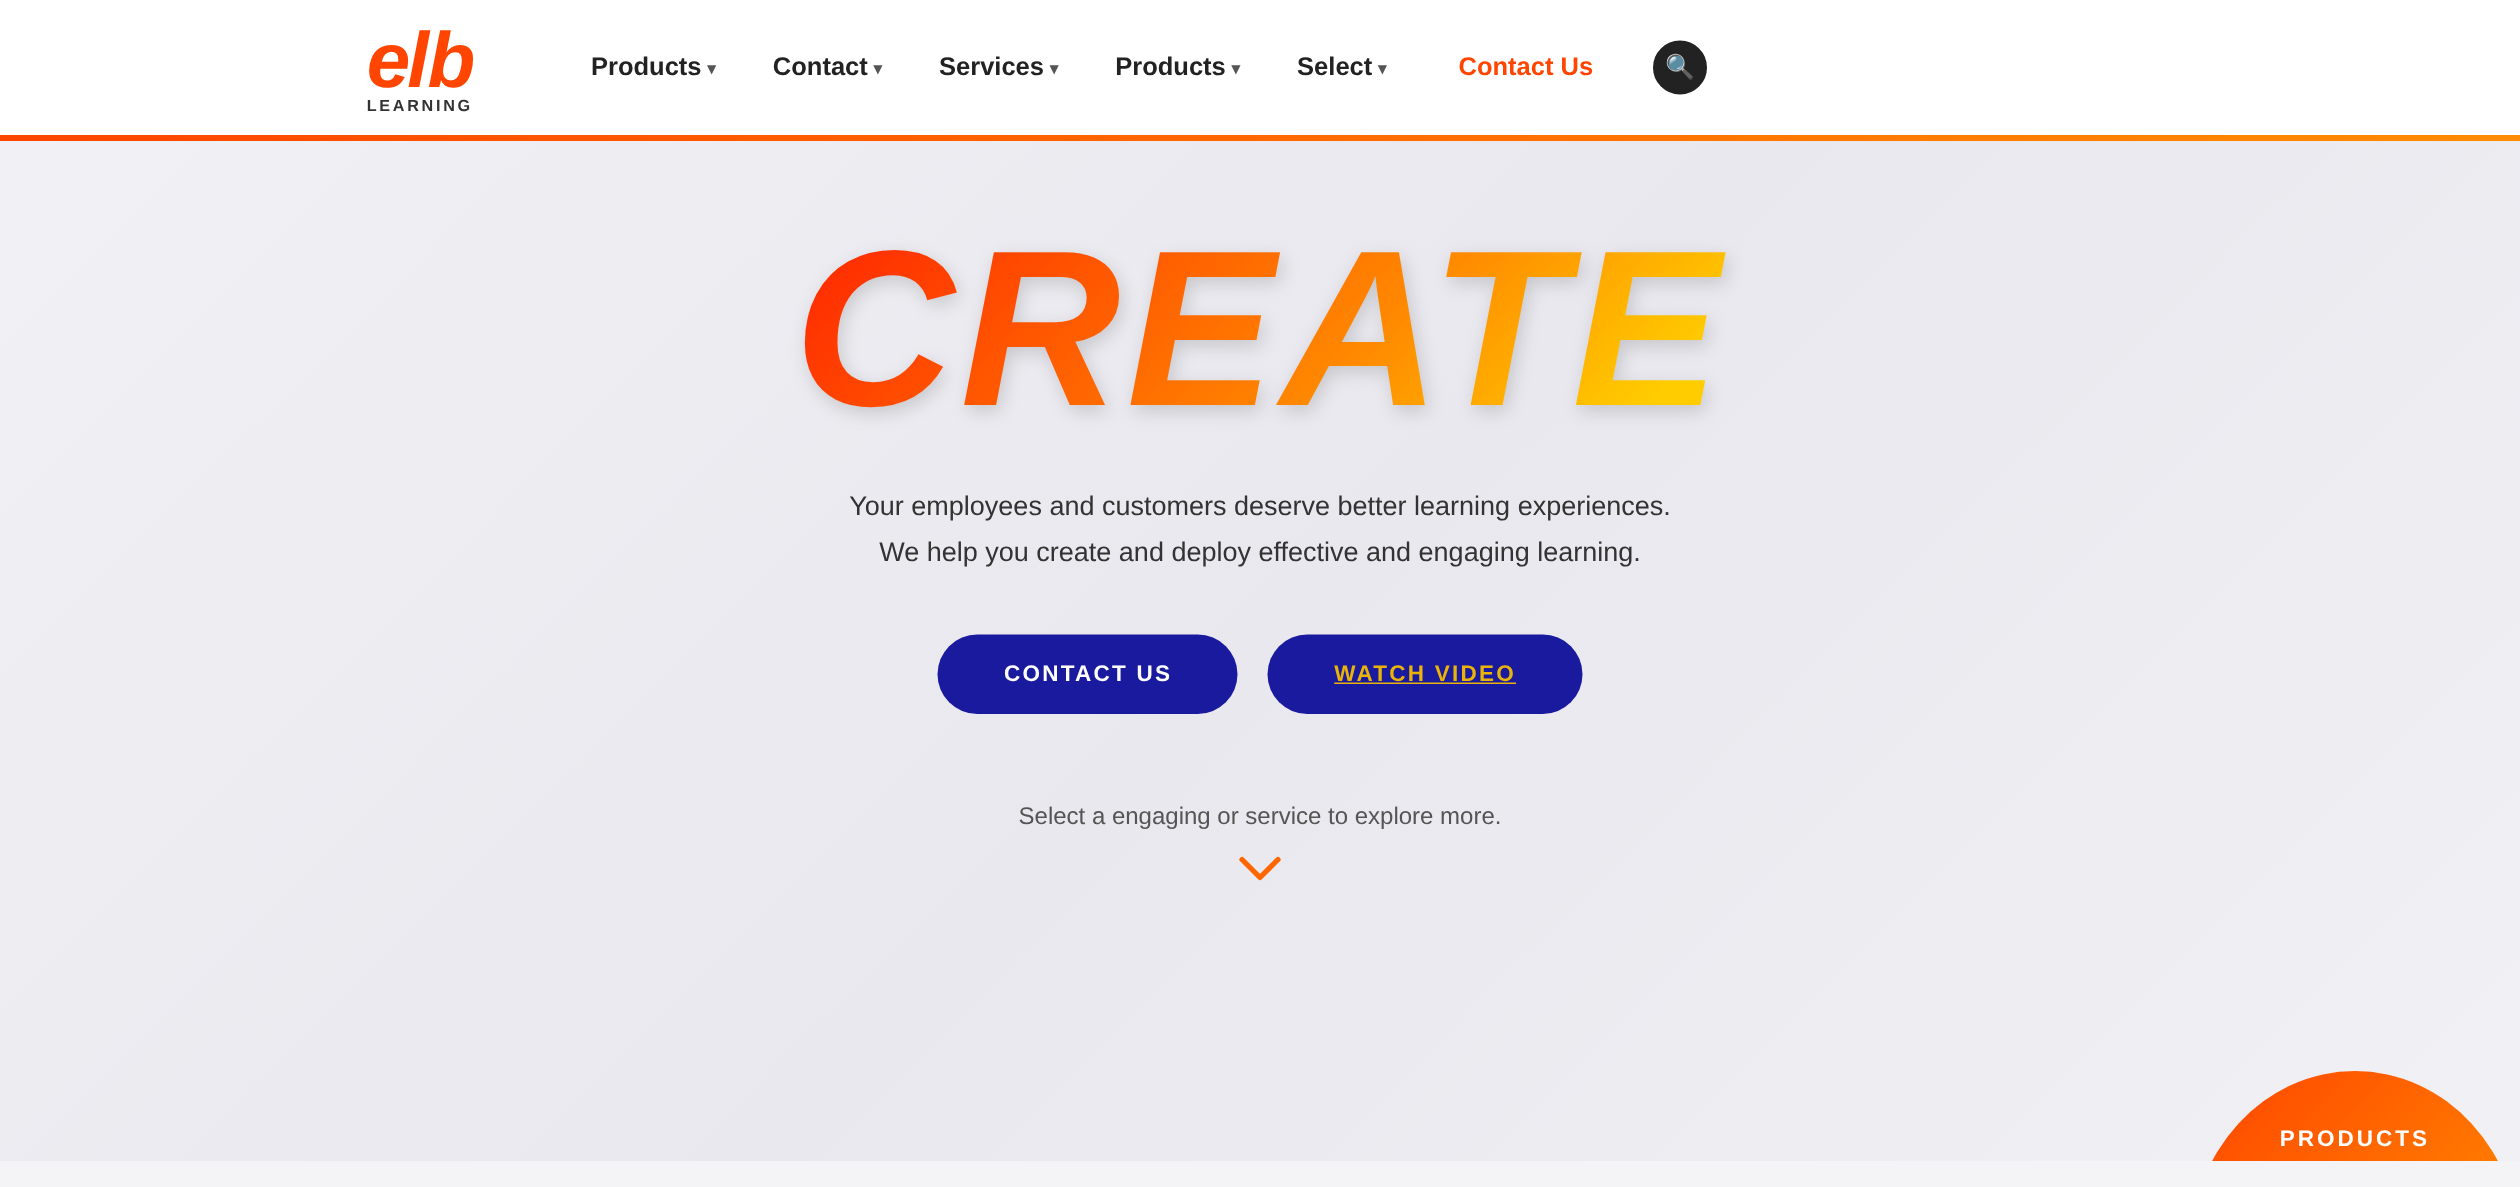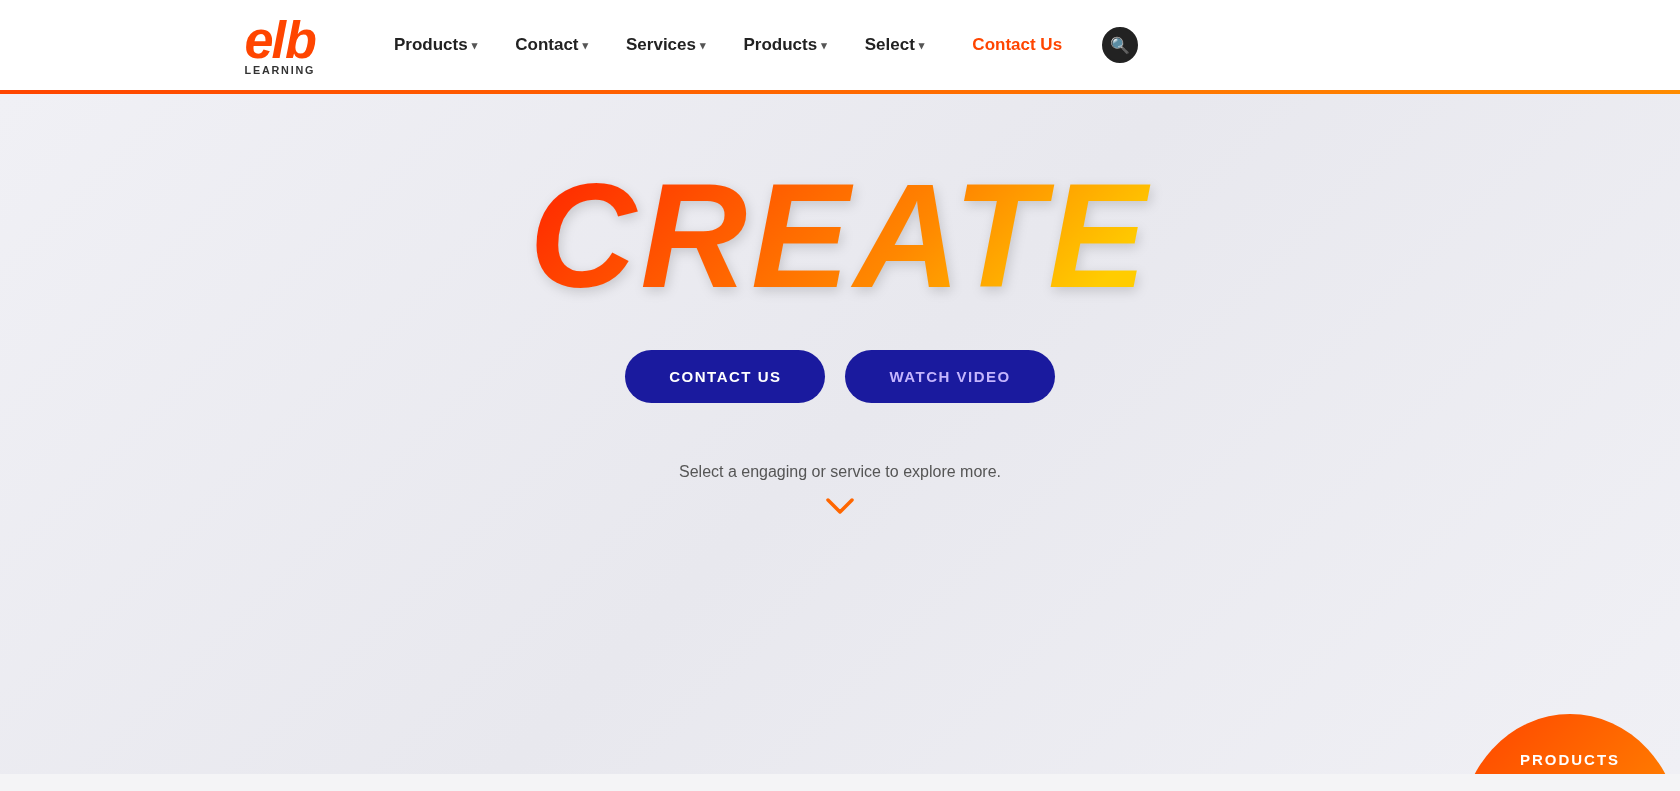--- a/index.html
+++ b/index.html
@@ -85,21 +85,21 @@
     }
 
     
     .hero {
       background: linear-gradient(135deg, #f0f0f5 0%, #e8e8ee 50%, #f0f0f5 100%);
       min-height: 680px;
       display: flex;
       flex-direction: column;
       align-items: center;
       justify-content: flex-start;
-      padding-top: 68px;
+      padding-top: 52px;
       text-align: center;
       position: relative;
     }
 
     .hero-create {
       font-size: 148px;
       font-weight: 900;
       background: linear-gradient(135deg, #ff2200 0%, #ff4400 20%, #ff6600 40%, #ff8800 60%, #ffaa00 75%, #ffcc00 90%);
       -webkit-background-clip: text;
       -webkit-text-fill-color: transparent;
@@ -140,29 +140,30 @@
       padding: 18px 44px;
       font-size: 15px;
       font-weight: 800;
       letter-spacing: 1.5px;
       cursor: pointer;
       text-transform: uppercase;
     }
 
     .btn-watch-video {
       background: #1a1a9e;
-      color: #c4b5fd;
+      color: #eab308;
       border: none;
       border-radius: 40px;
       padding: 18px 44px;
       font-size: 15px;
       font-weight: 800;
       letter-spacing: 1.5px;
       cursor: pointer;
       text-transform: uppercase;
+      text-decoration: underline;
     }
 
     .hero-explore {
       margin-top: 60px;
       font-size: 16px;
       color: #555;
     }
 
     .hero-chevron-down {
       margin-top: 10px;
@@ -239,20 +240,24 @@
         <span>🔍</span>
       </div>
     </div>
   </div>
 </nav>
 
 <div class="orange-divider"></div>
 
 <section class="hero">
   <h1 class="hero-create">CREATE</h1>
+  <p class="hero-description">
+    <span>Your employees and customers deserve better learning experiences.</span><br>
+    <span>We help you create and deploy effective and engaging learning.</span>
+  </p>
 
   <div class="hero-buttons">
     <button class="btn-contact-us">CONTACT US</button>
     <button class="btn-watch-video">WATCH VIDEO</button>
   </div>
 
   <p class="hero-explore">Select a engaging or service to explore more.</p>
   <div class="hero-chevron-down">
     <svg width="32" height="20" viewBox="0 0 32 20" fill="none" xmlns="http://www.w3.org/2000/svg">
       <polyline points="4,4 16,16 28,4" stroke="#ff6600" stroke-width="3.5" stroke-linecap="round" stroke-linejoin="round" fill="none"></polyline>

